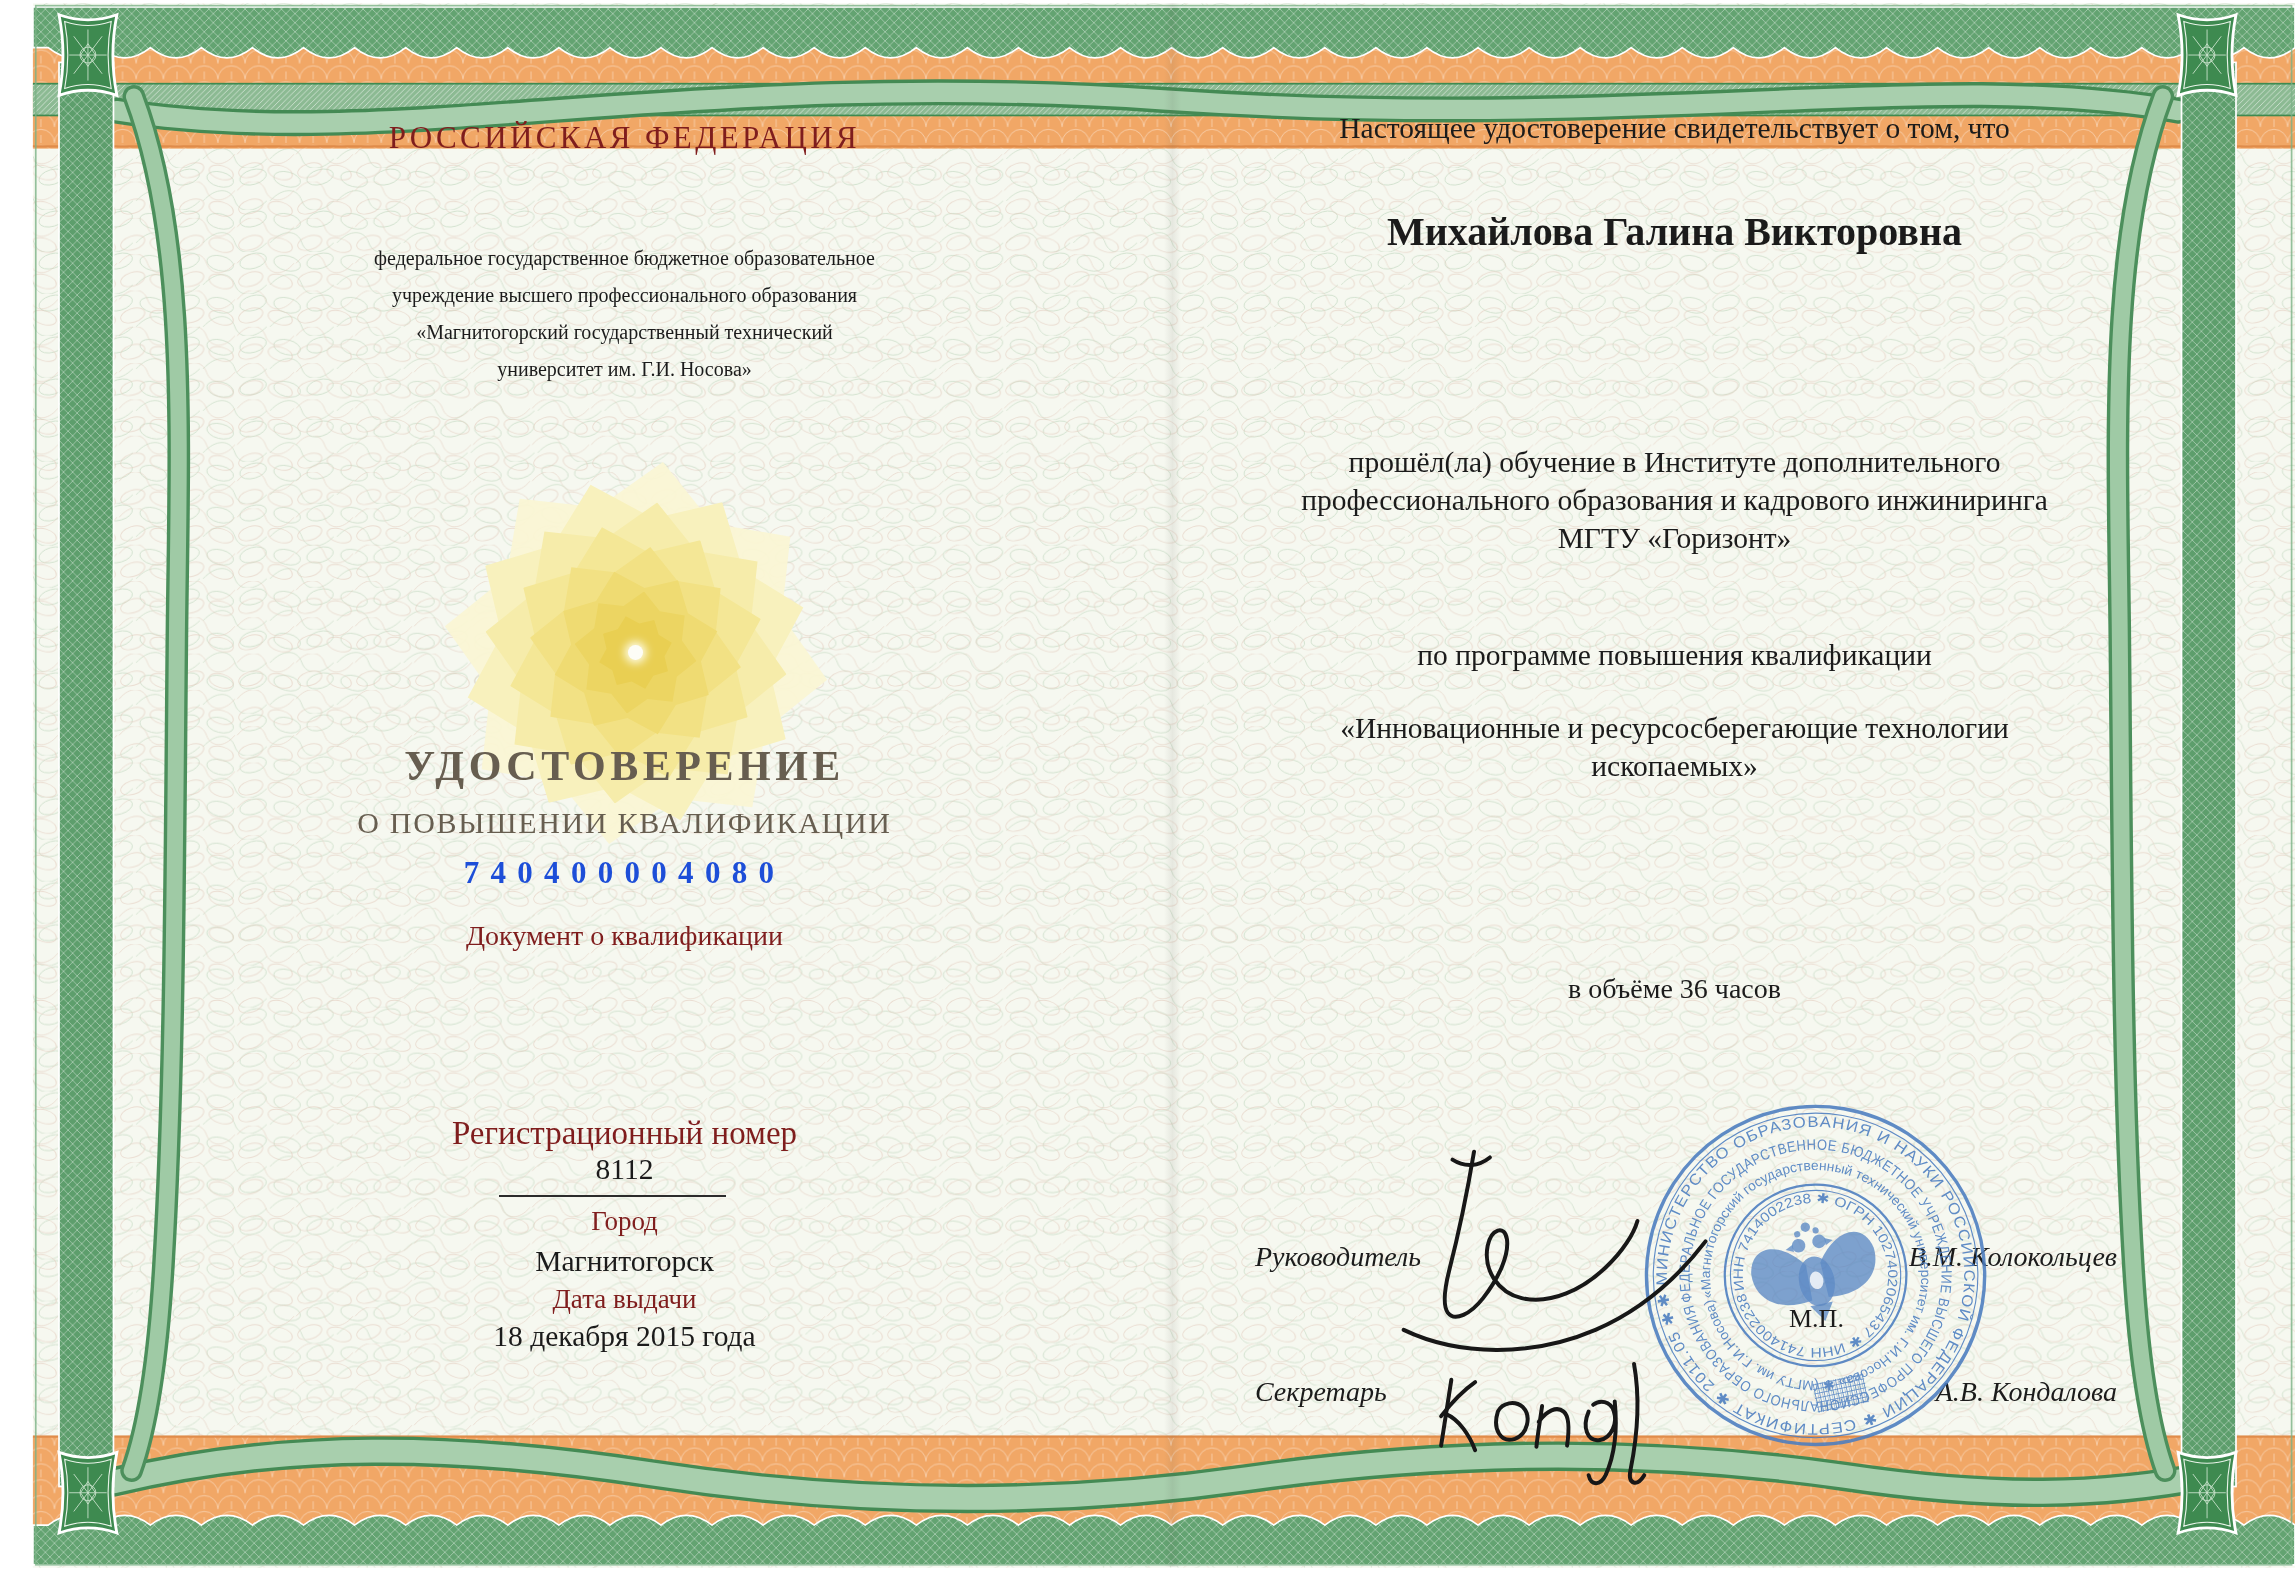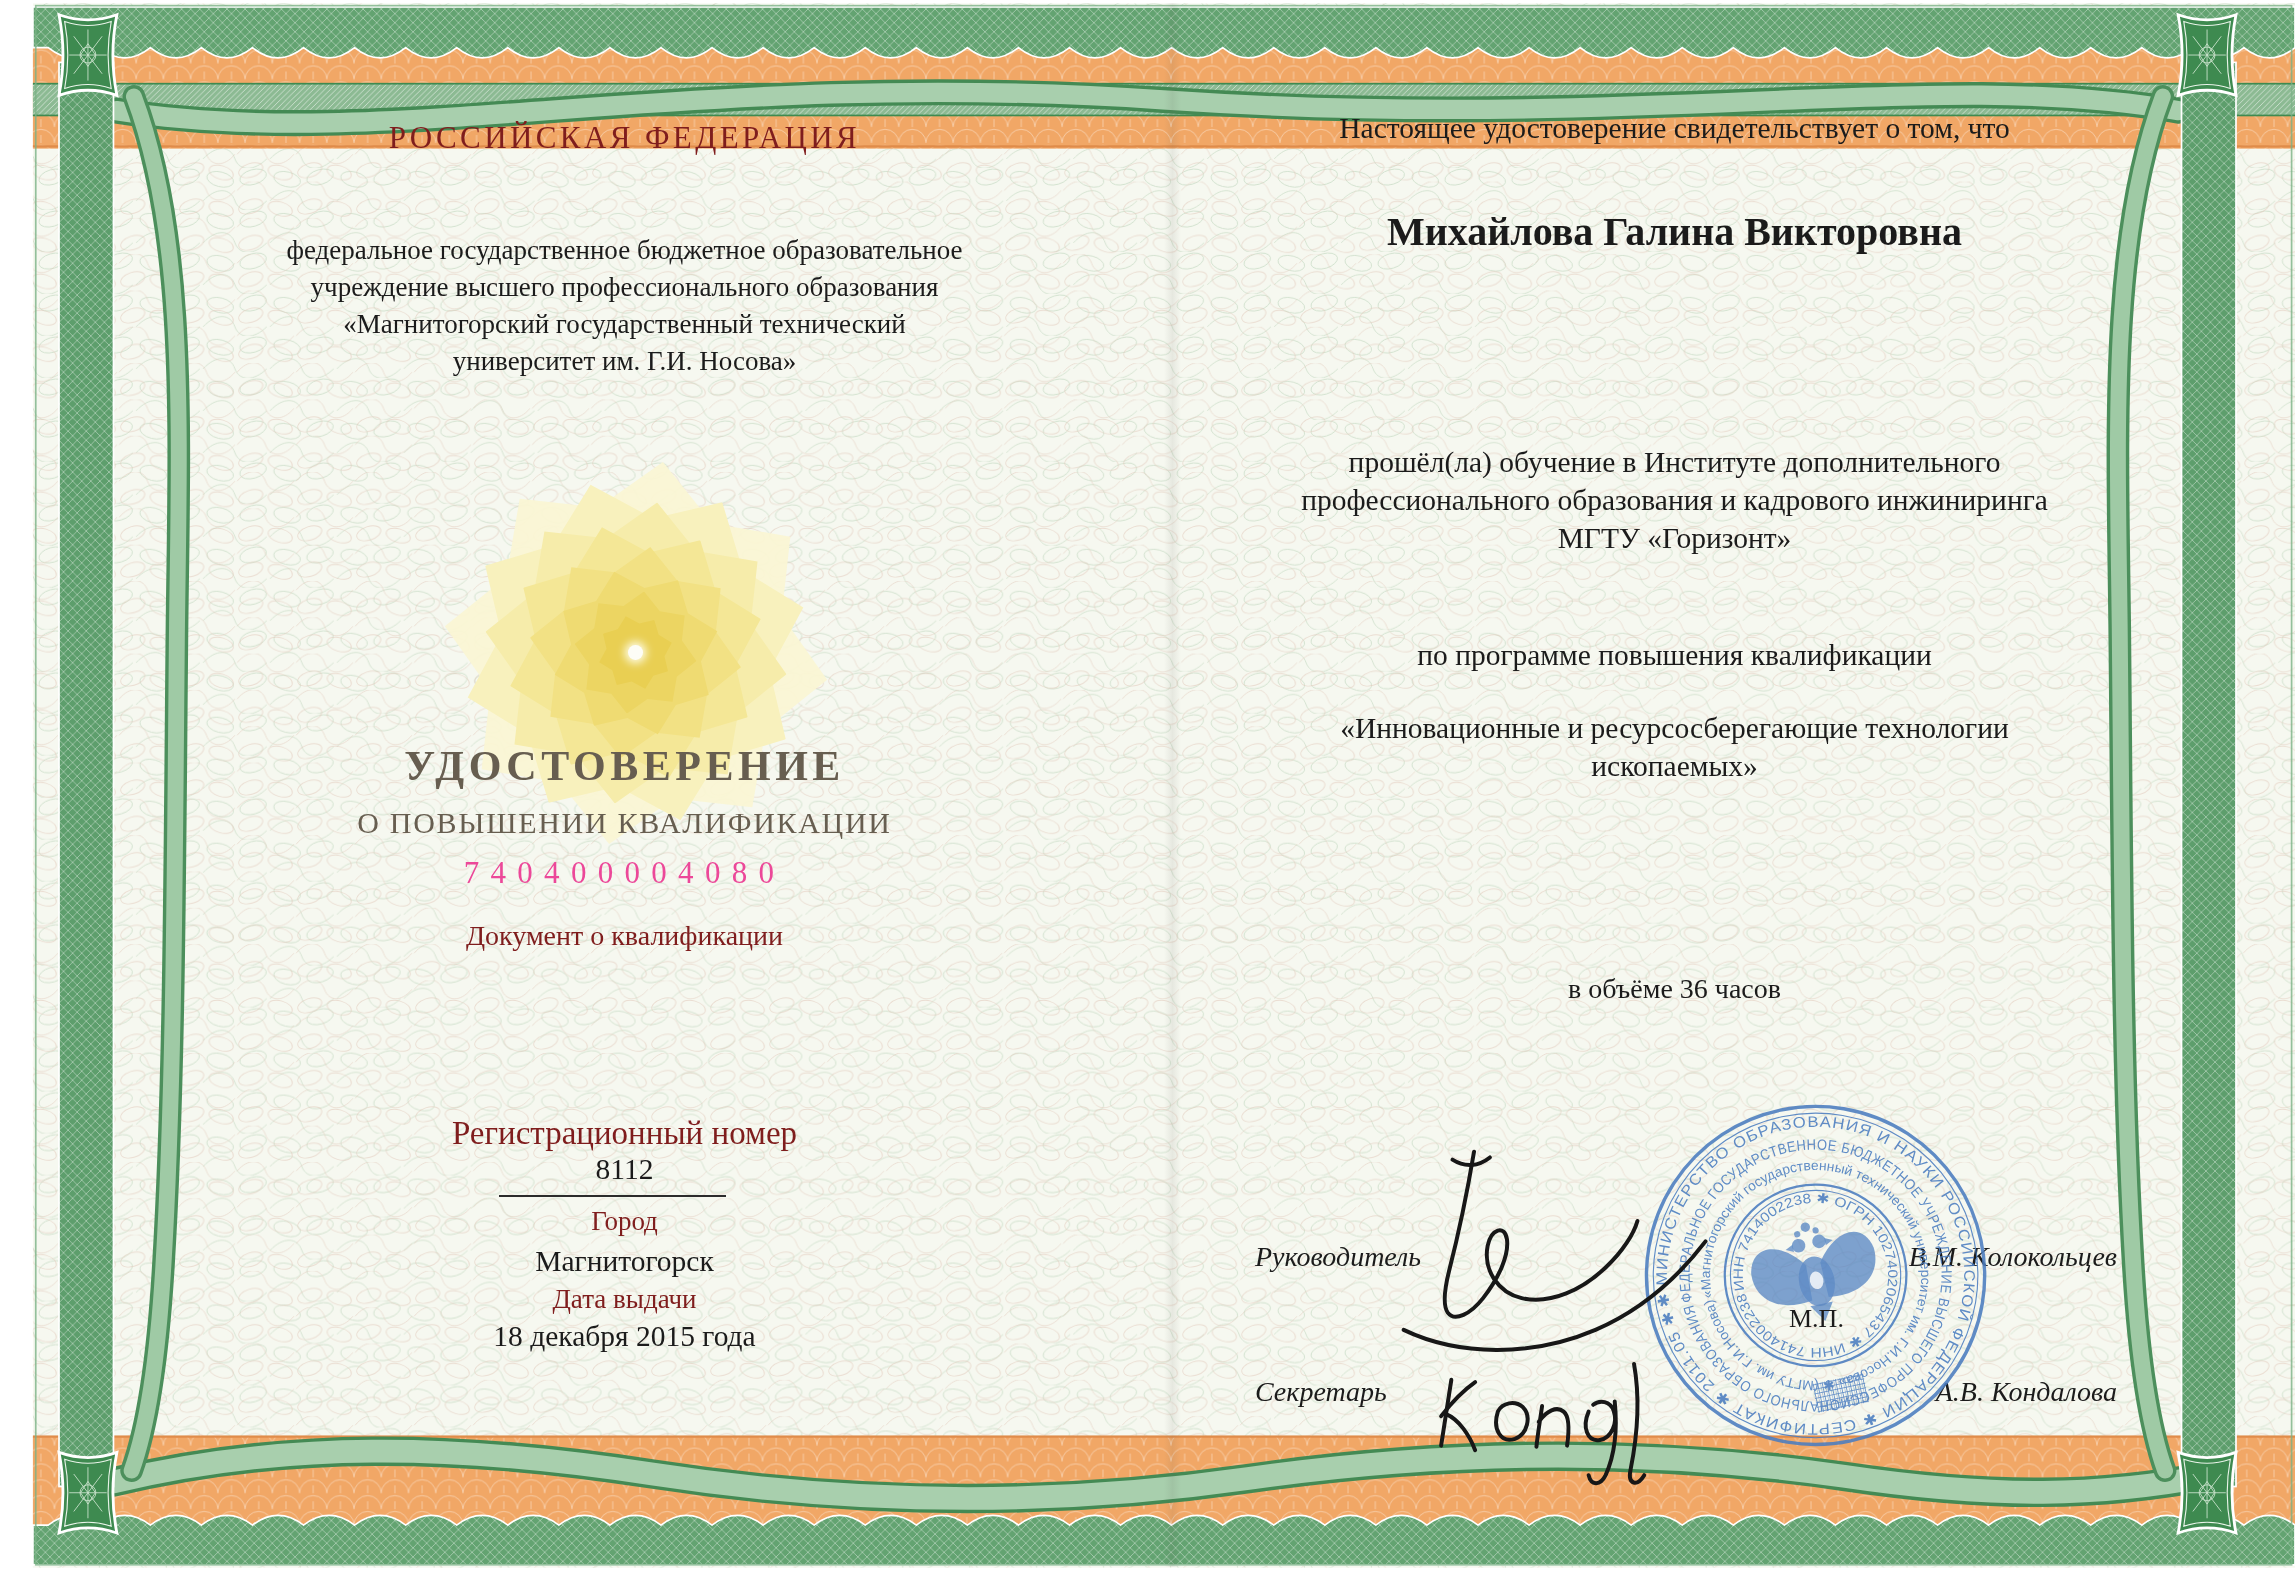--- a/index.html
+++ b/index.html
@@ -146,32 +146,32 @@
     <div class="rosette-layer" style="left:506px;top:523px;width:259px;height:259px;background:#f4e796;transform:rotate(30deg);"></div>
     <div class="rosette-layer" style="left:529px;top:546px;width:213px;height:213px;background:#f2e184;transform:rotate(8deg);"></div>
     <div class="rosette-layer" style="left:552px;top:569px;width:168px;height:168px;background:#efdb72;transform:rotate(30deg);"></div>
     <div class="rosette-layer" style="left:574px;top:591px;width:123px;height:123px;background:#ecd562;transform:rotate(8deg);"></div>
     <div class="rosette-layer" style="left:598px;top:615px;width:75px;height:75px;background:#e9cf52;transform:rotate(30deg);"></div>
     <div style="position:absolute;left:628px;top:645px;width:14.8px;height:14.8px;border-radius:50%;background:#fdfdf6;box-shadow:0 0 8px 3.4px rgba(255,255,240,.9);"></div>
   </div>
 
   <div class="t c gray" style="left:182px;top:120px;width:885px;font-size:31px;letter-spacing:3.4px;">РОССИЙСКАЯ ФЕДЕРАЦИЯ</div>
 
-  <div class="t c lines" style="left:148px;top:232px;width:953px;font-size:27px;line-height:37px;">
+  <div class="t c lines" style="left:148px;top:240px;width:953px;font-size:20px;line-height:37px;">
     <div>федеральное государственное бюджетное образовательное</div>
     <div>учреждение высшего профессионального образования</div>
     <div>«Магнитогорский государственный технический</div>
     <div>университет им. Г.И. Носова»</div>
   </div>
 
   <div class="t c ttl" style="left:182px;top:742px;width:885px;font-size:42px;font-weight:600;letter-spacing:4.5px;">УДОСТОВЕРЕНИЕ</div>
 
   <div class="t c ttl" style="left:182px;top:806px;width:885px;font-size:30px;letter-spacing:1.7px;">О ПОВЫШЕНИИ КВАЛИФИКАЦИИ</div>
 
-  <div class="t c" style="left:182px;top:855px;width:885px;font-size:31px;font-weight:400;letter-spacing:11.3px;color:#ec4899;">740400004080</div>
+  <div class="t c" style="left:182px;top:855px;width:885px;font-size:31px;font-weight:700;letter-spacing:11.3px;color:#1d4ed8;">740400004080</div>
 
   <div class="t c gray" style="left:182px;top:920px;width:885px;font-size:28px;">Документ о квалификации</div>
 
   <div class="t c gray" style="left:182px;top:1115px;width:885px;font-size:33px;">Регистрационный номер</div>
 
   <div class="t c" style="left:182px;top:1153px;width:885px;font-size:29.5px;">8112</div>
 
   <div style="position:absolute;left:499px;top:1195px;width:227px;height:2.3px;background:#2b2b2b;"></div>
 
   <div class="t c gray" style="left:182px;top:1206px;width:885px;font-size:27px;">Город</div>

